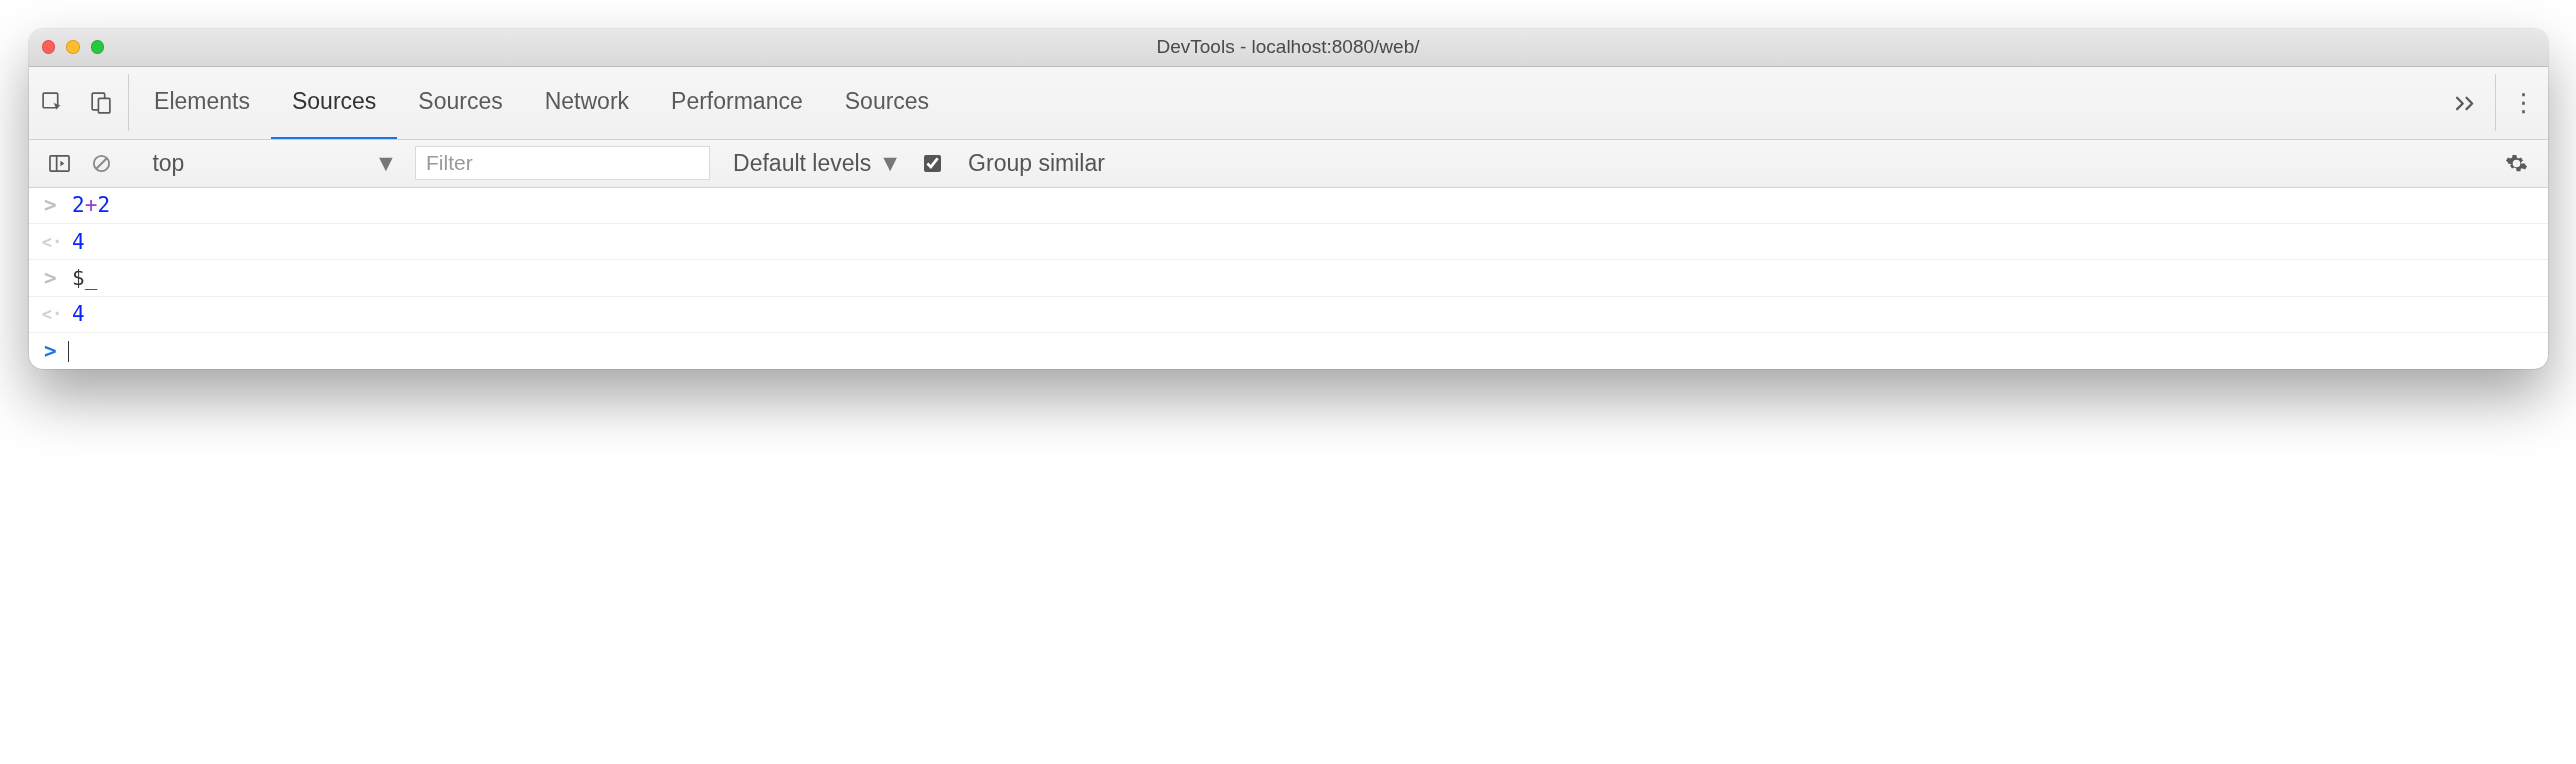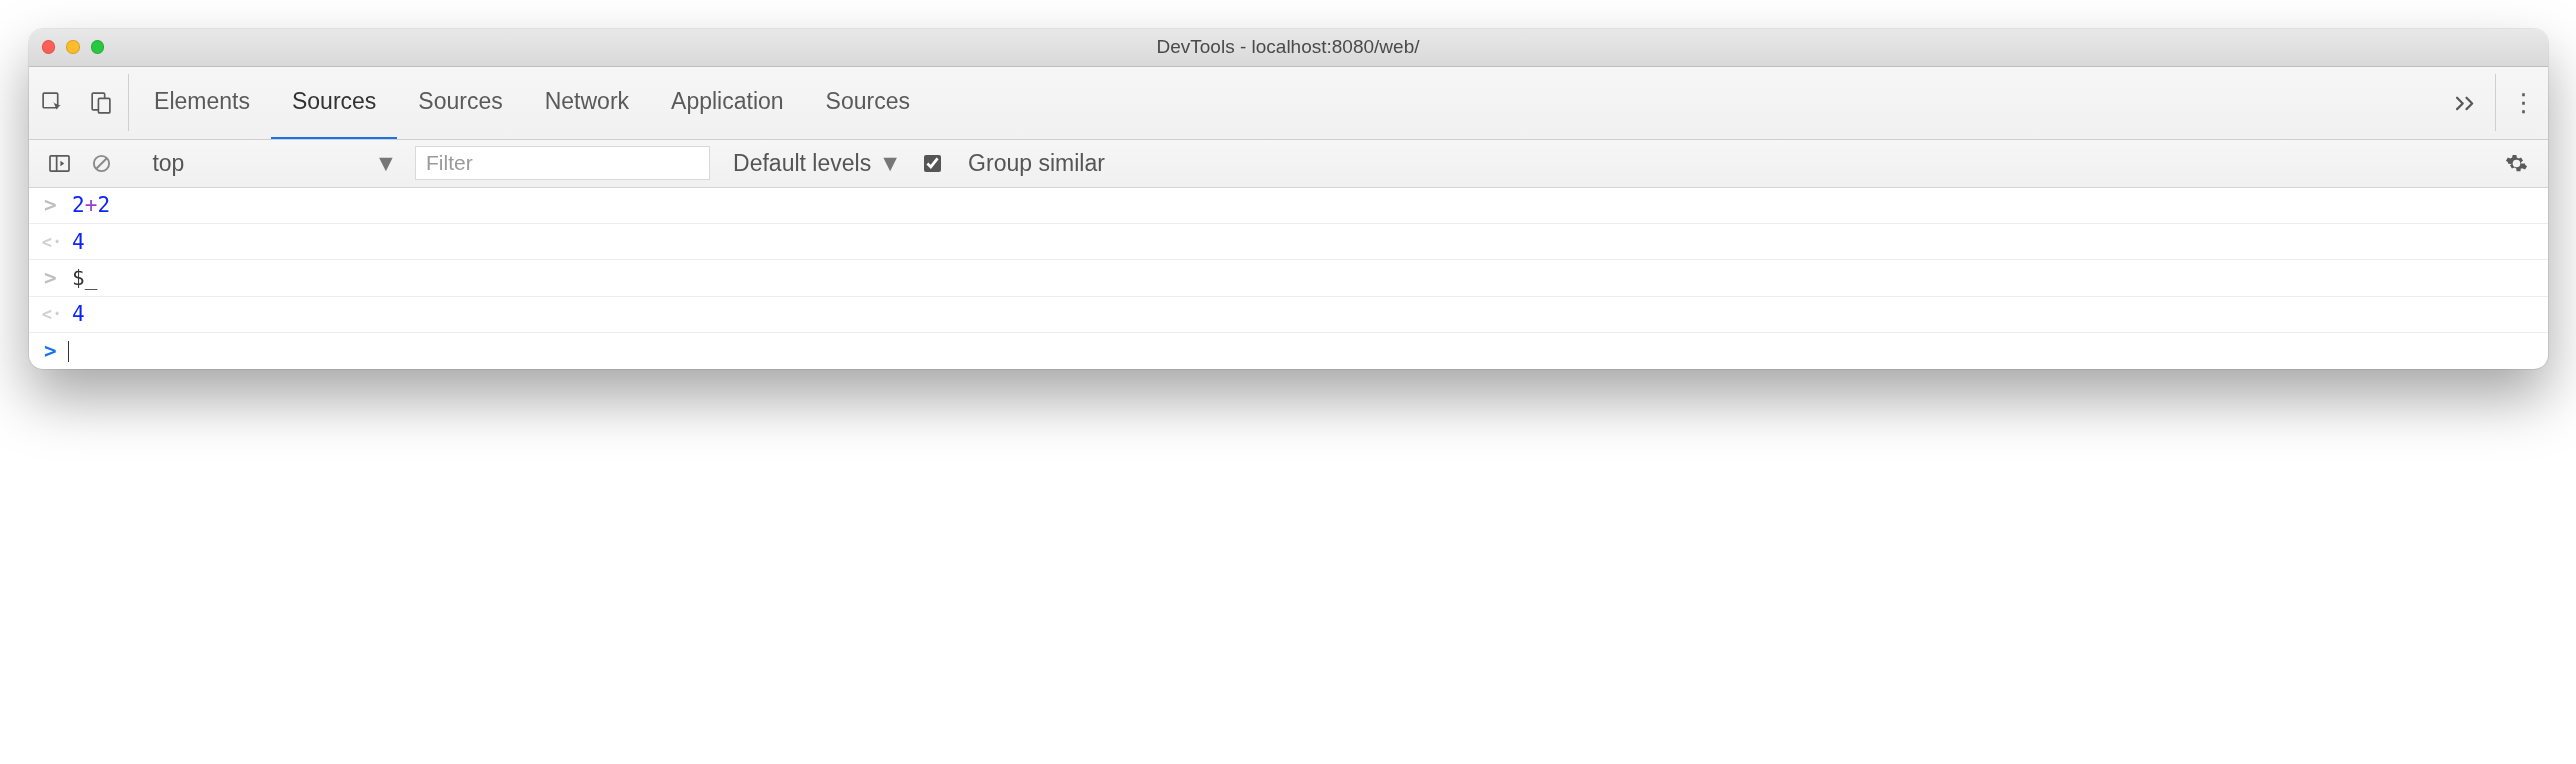--- a/index.html
+++ b/index.html
@@ -141,21 +141,21 @@
       <div class="tab active">
           <span>Sources</span>
         </div>
       <div class="tab">
           <span>Sources</span>
         </div>
       <div class="tab">
           <span>Network</span>
         </div>
       <div class="tab">
-          <span>Application</span>
+          <span>Performance</span>
         </div>
       <div class="tab">
           <span>Sources</span>
         </div>
     </div>
     <div class="over">
       <svg width="25" height="17" viewBox="0 0 26 18" fill="none" stroke="#5a5a5a" stroke-width="2.4" stroke-linecap="round" stroke-linejoin="round">
         <path d="M3 4 l6 6 -6 6"></path>
           <path d="M13 4 l6 6 -6 6"></path>
       </svg>

